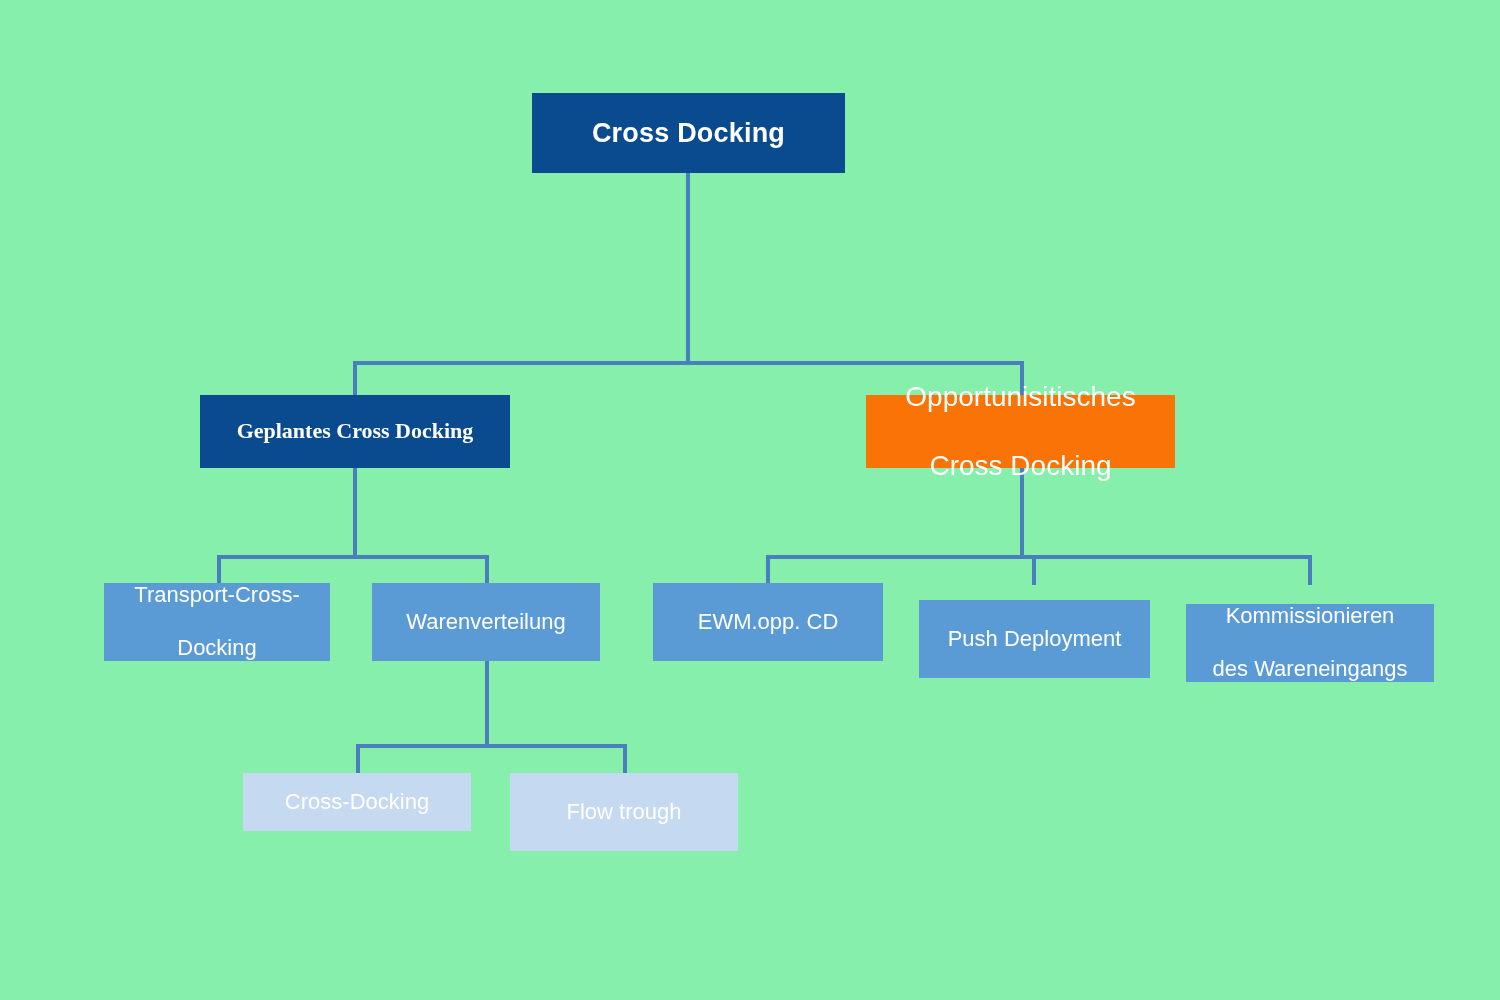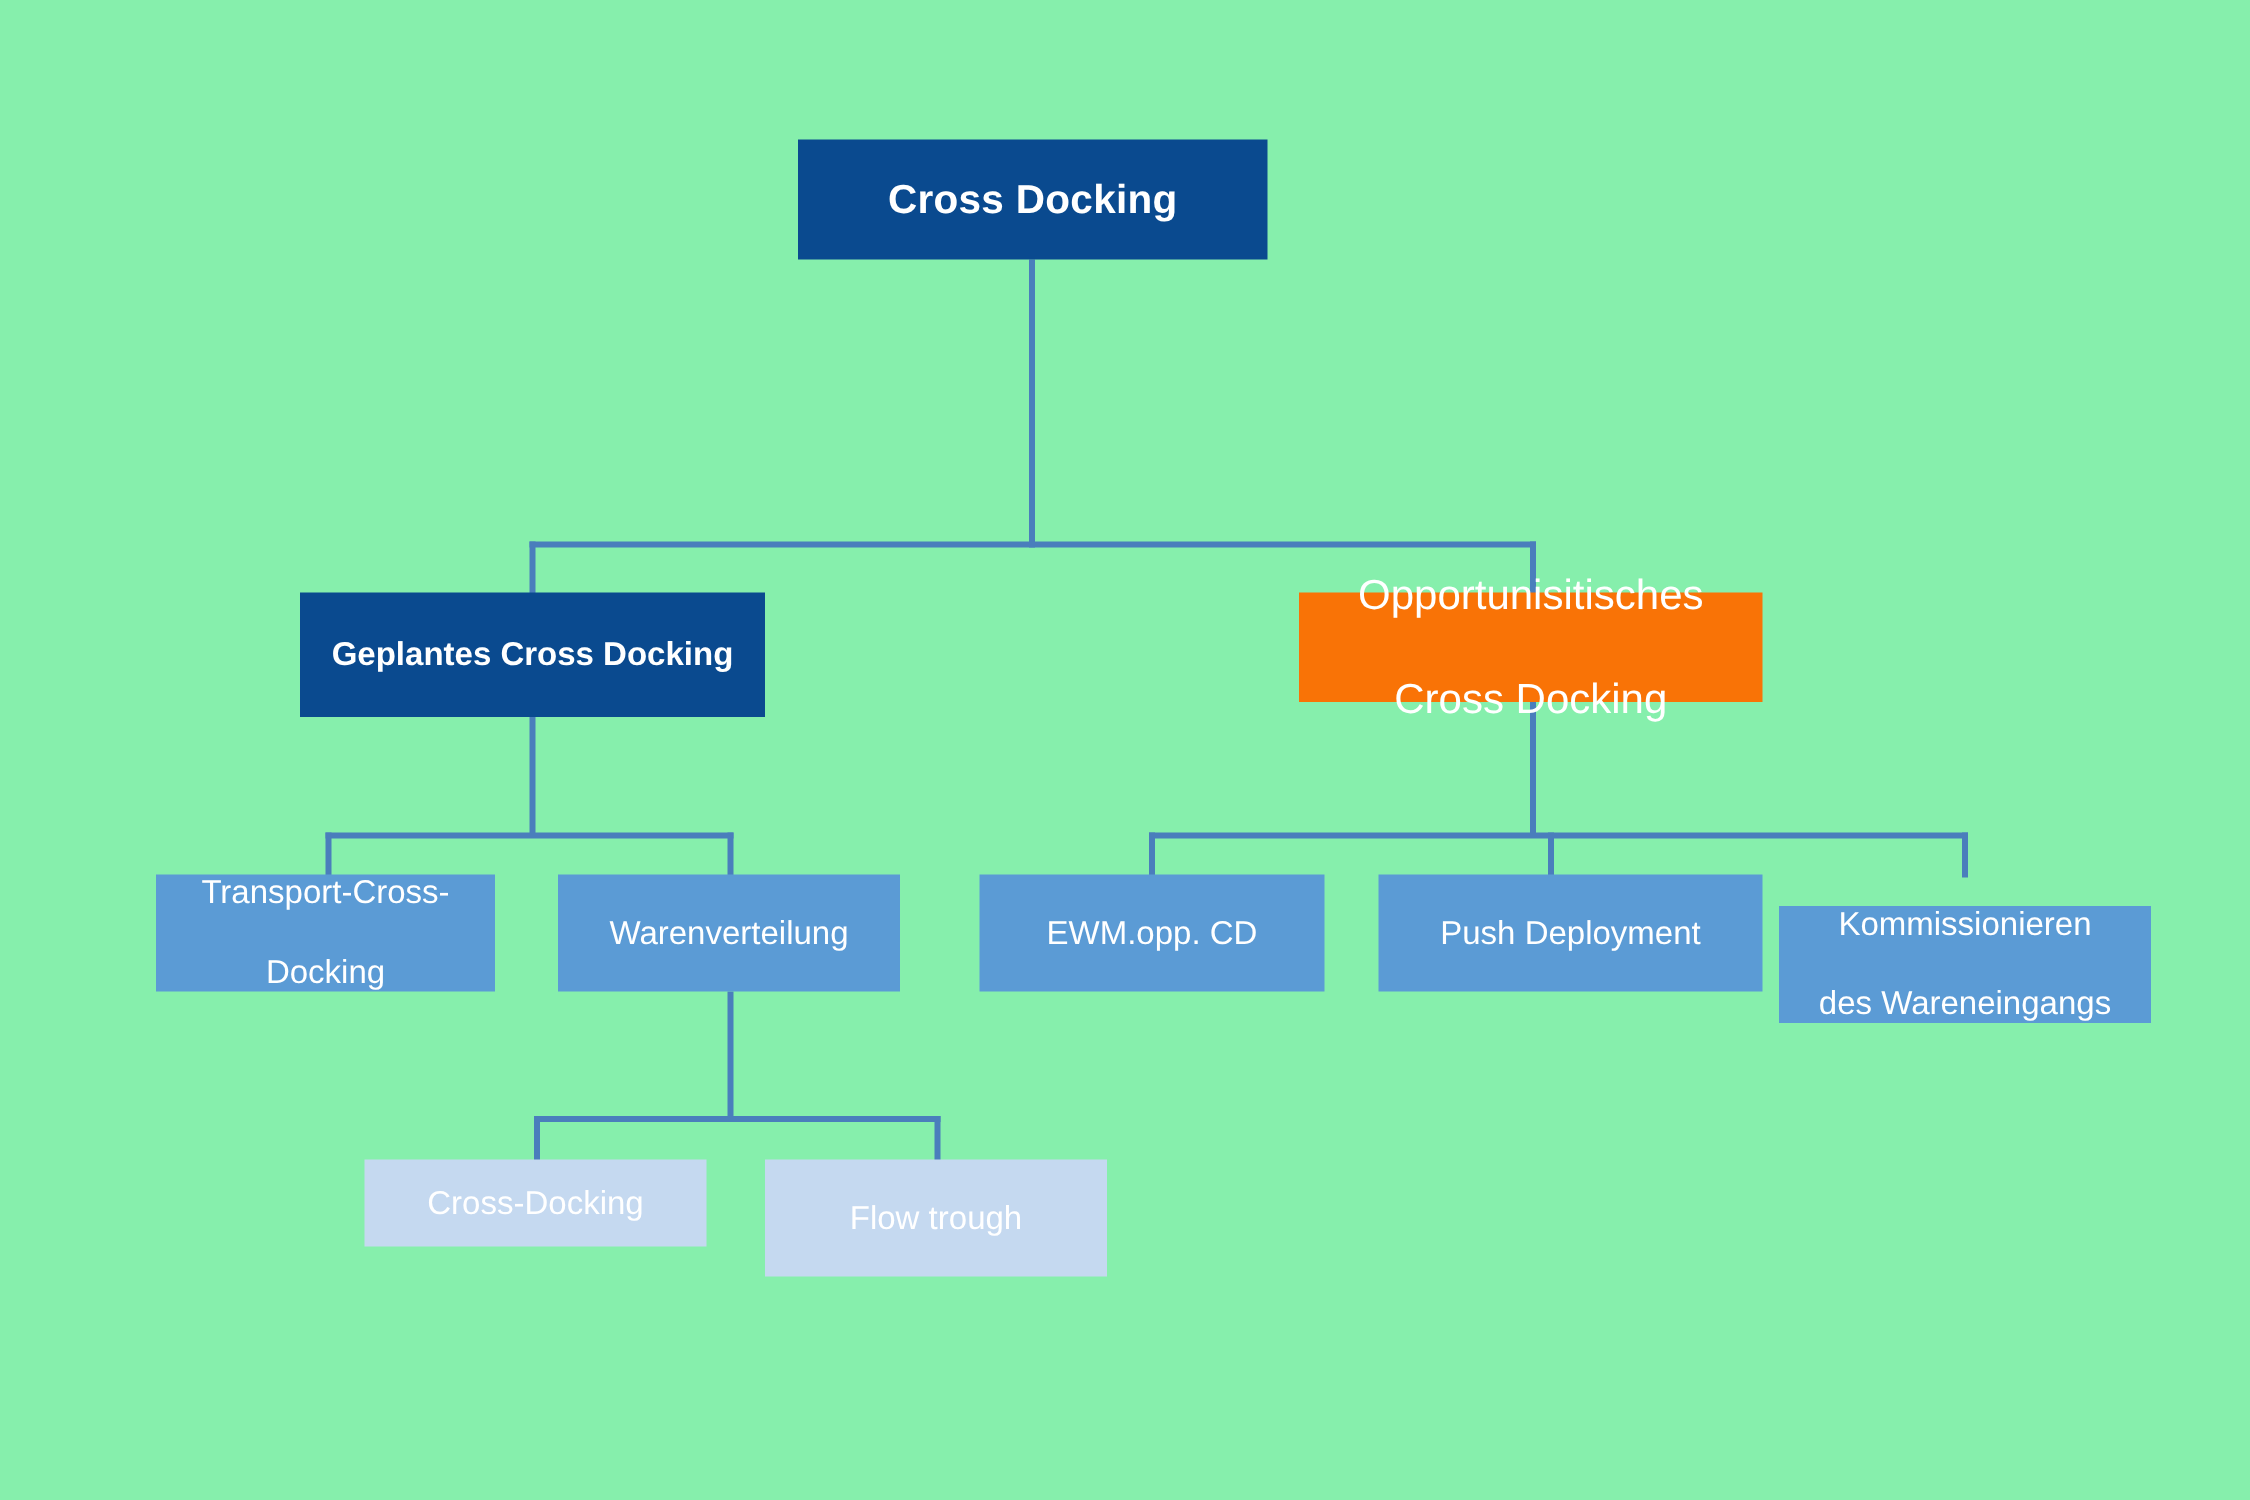--- a/index.html
+++ b/index.html
@@ -103,21 +103,21 @@
   <div class="conn conn-v" style="left:485px; top:661px; height:85px;"></div>
 
   <div class="conn conn-h" style="left:356px; top:744px; width:271px;"></div>
   <div class="conn conn-v" style="left:356px; top:744px; height:31px;"></div>
   <div class="conn conn-v" style="left:623px; top:744px; height:31px;"></div>
 
   <div class="node lvl-root" style="left:532px; top:93px; width:313px; height:80px;">
     <span>Cross Docking</span>
   </div>
 
-  <div class="node lvl-two-dark" style="left:200px; top:395px; width:310px; height:83px;">
+  <div class="node lvl-two-dark" style="left:200px; top:395px; width:310px; height:73px;font-family:Liberation Serif, serif;">
     <span>Geplantes Cross Docking</span>
   </div>
 
   <div class="node lvl-two-orange" style="left:866px; top:395px; width:309px; height:73px;">
     <span>
       <span>Opportunisitisches</span><br>
       <span>Cross Docking</span>
     </span>
   </div>
 
@@ -129,21 +129,21 @@
     <span>
       <span>Transport-Cross-</span><br>
       <span>Docking</span>
     </span>
   </div>
 
   <div class="node lvl-three" style="left:653px; top:583px; width:230px; height:78px;">
     <span>EWM.opp. CD</span>
   </div>
 
-  <div class="node lvl-three" style="left:919px; top:583px; width:256px; height:78px;">
+  <div class="node lvl-three" style="left:919px; top:600px; width:231px; height:78px;">
     <span>Push Deployment</span>
   </div>
 
   <div class="node lvl-three" style="left:1186px; top:604px; width:248px; height:78px;">
     <span>
       <span>Kommissionieren</span><br>
       <span>des Wareneingangs</span>
     </span>
   </div>
 

